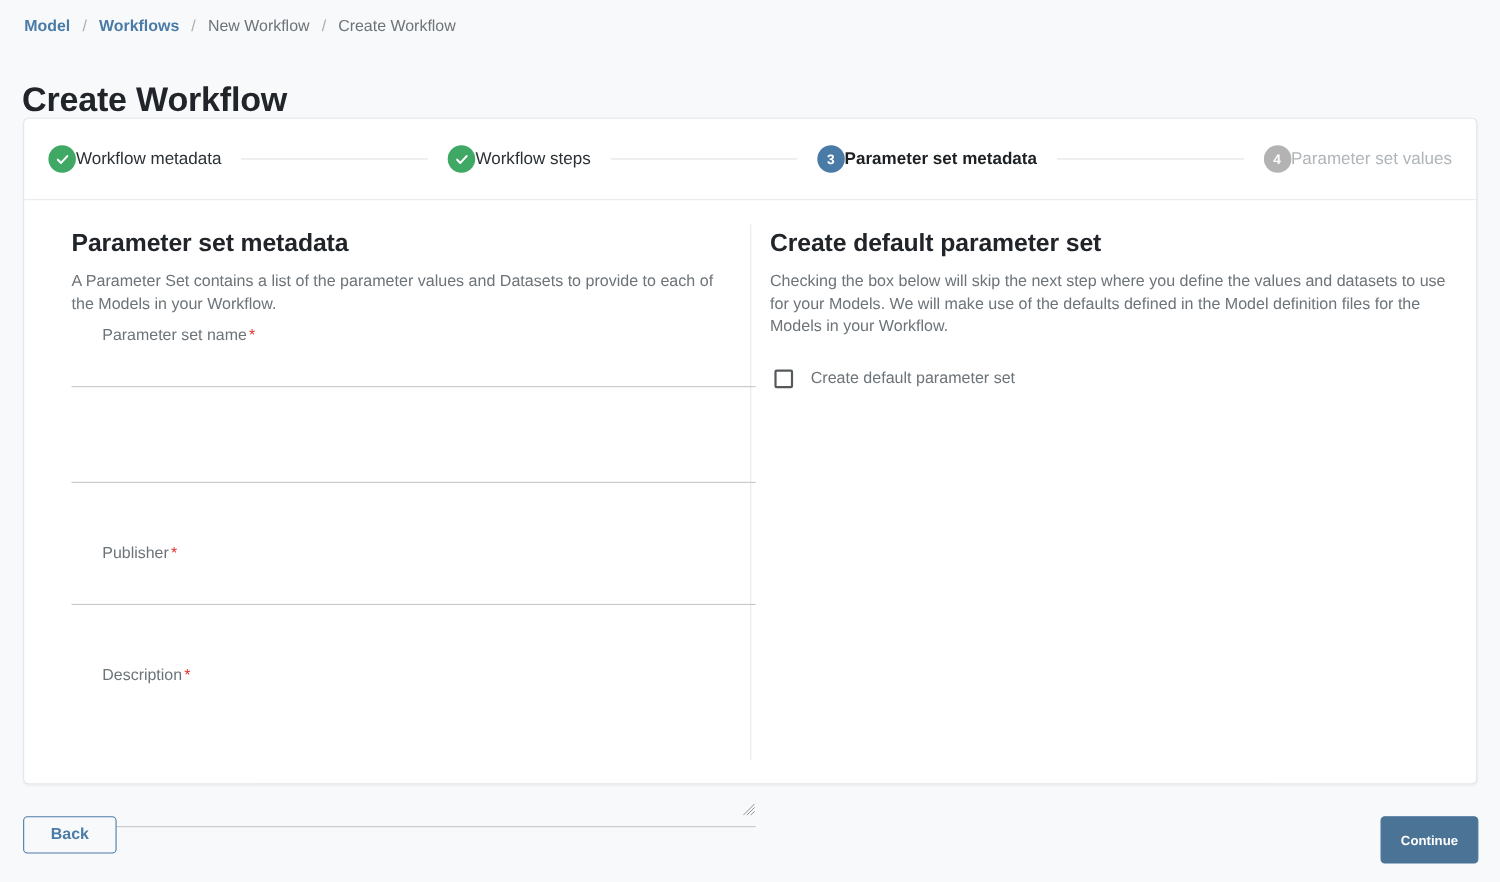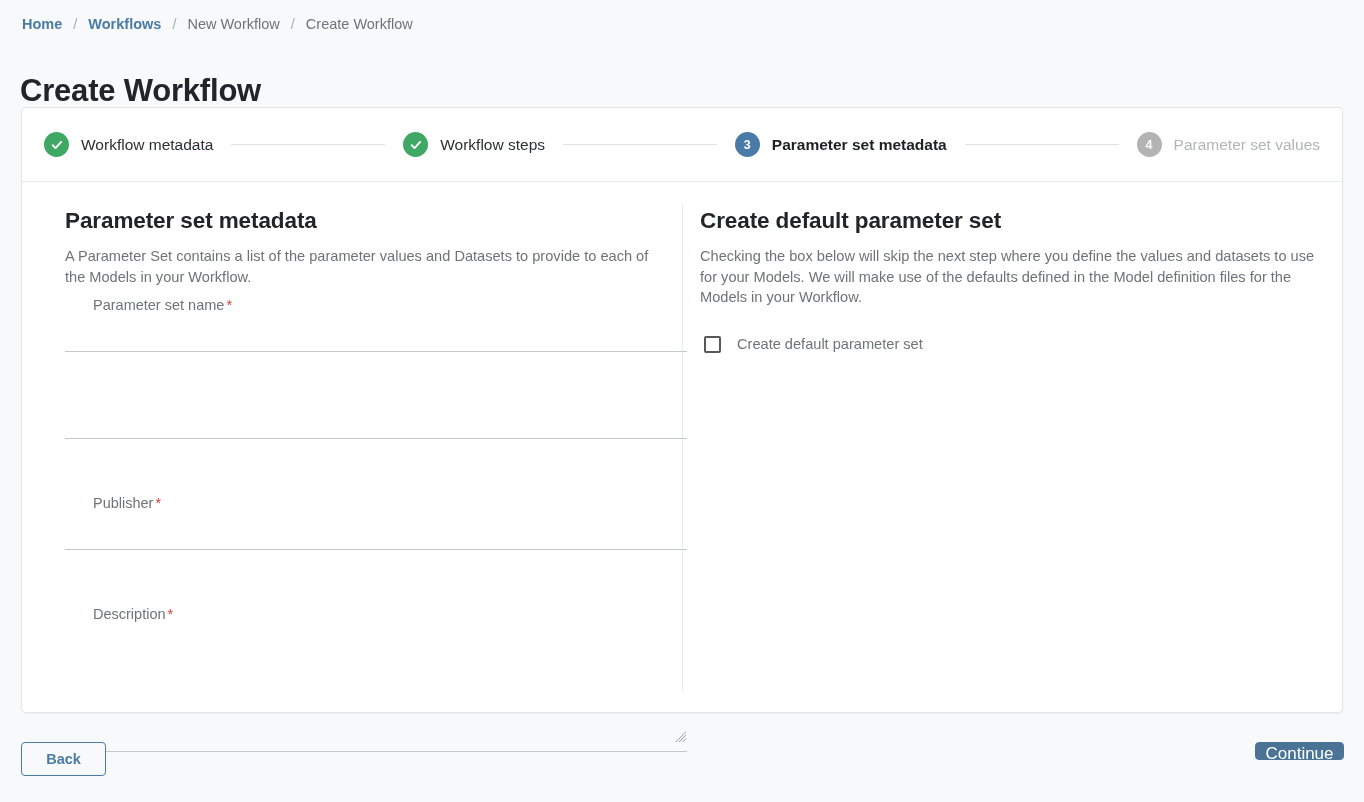--- a/index.html
+++ b/index.html
@@ -52,21 +52,21 @@
     width: 25px; height: 25px; border-radius: 50%;
     display: flex; align-items: center; justify-content: center;
     color: #fff; font-size: 12.5px; font-weight: bold;
     flex: 0 0 auto;
   }
   .step-badge.done { background: #3ea864; }
   .step-badge.active { background: #4a7ba7; }
   .step-badge.pending { background: #b3b3b3; }
   .step-badge svg { display: block; }
   .step-label {
-    margin-left: 12px; font-size: 15.5px; white-space: nowrap;
+    font-size: 15.5px; white-space: nowrap;
   }
   .step-label.done { color: #2b3034; }
   .step-label.active { color: #1d2124; font-weight: bold; }
   .step-label.pending { color: #b0b5b9; }
   .step-line {
     flex: 1 1 auto; height: 1px; background: #dfe2e5;
     margin: 0 18px; min-width: 40px;
   }
 
   
@@ -135,34 +135,34 @@
   .btn-back {
     position: absolute; left: 21px; top: 742px;
     width: 85px; height: 34px;
     background: #f8f9fa; color: #4a7ba7;
     border: 1px solid #4a7ba7; border-radius: 4px;
     font-family: Liberation Sans, sans-serif;
     font-size: 14.5px; font-weight: bold; cursor: pointer;
   }
   .btn-continue {
     position: absolute; right: 20px; top: 742px;
-    width: 89px; height: 18px;
+    width: 89px; height: 43px;
     background: #4a7396; color: #ffffff;
     border: 1px solid #4a7396; border-radius: 4px;
     font-family: "Liberation Sans", sans-serif;
-    font-size: 17px; font-weight: normal; cursor: pointer;
+    font-size: 12px; font-weight: bold; cursor: pointer;
   }
 </style>
 </head>
 <body>
 
 <div class="page">
 
   <nav class="breadcrumb">
-    <span class="crumb-link">Home</span>
+    <span class="crumb-link">Model</span>
     <span class="crumb-sep">/</span>
     <span class="crumb-link">Workflows</span>
     <span class="crumb-sep">/</span>
     <span class="crumb-plain">New Workflow</span>
     <span class="crumb-sep">/</span>
     <span class="crumb-plain">Create Workflow</span>
   </nav>
 
   <h1 class="page-title">Create Workflow</h1>
 

